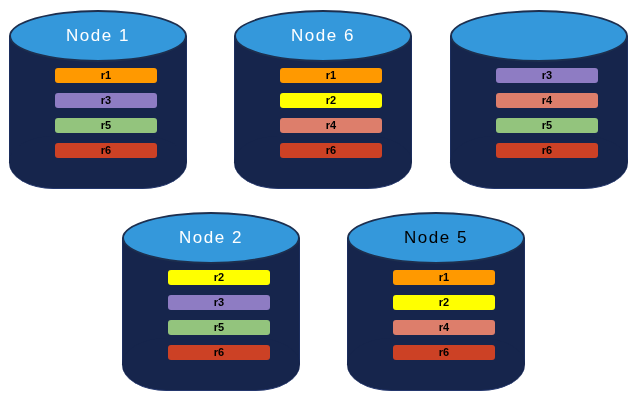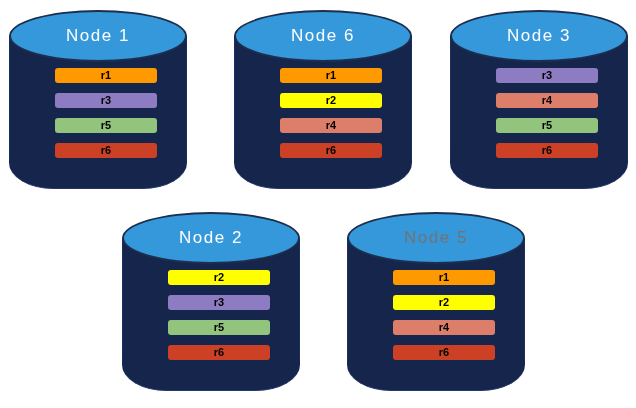--- a/index.html
+++ b/index.html
@@ -119,21 +119,20 @@
         <div class="replica" style="background: rgb(255, 153, 0);">r1</div>
         <div class="replica" style="background: rgb(255, 255, 0);">r2</div>
         <div class="replica" style="background: rgb(221, 126, 107);">r4</div>
         <div class="replica" style="background: rgb(204, 65, 37);">r6</div>
       </div>
     </div>
     <div class="node" style="left: 450px; top: 10px;">
       <div class="cyl-body" style="background: rgb(22, 37, 76);"></div>
       <div class="cyl-bottom" style="background: rgb(22, 37, 76);"></div>
       <div class="cyl-top" style="background: rgb(52, 152, 219);"></div>
-      <div class="node-label" style="color: rgb(255, 255, 255);">Node  3</div>
       <div class="replicas">
         <div class="replica" style="background: rgb(142, 124, 195);">r3</div>
         <div class="replica" style="background: rgb(221, 126, 107);">r4</div>
         <div class="replica" style="background: rgb(147, 196, 125);">r5</div>
         <div class="replica" style="background: rgb(204, 65, 37);">r6</div>
       </div>
     </div>
     <div class="node" style="left: 122px; top: 212px;">
       <div class="cyl-body" style="background: rgb(22, 37, 76);"></div>
       <div class="cyl-bottom" style="background: rgb(22, 37, 76);"></div>
@@ -143,21 +142,21 @@
         <div class="replica" style="background: rgb(255, 255, 0);">r2</div>
         <div class="replica" style="background: rgb(142, 124, 195);">r3</div>
         <div class="replica" style="background: rgb(147, 196, 125);">r5</div>
         <div class="replica" style="background: rgb(204, 65, 37);">r6</div>
       </div>
     </div>
     <div class="node" style="left: 347px; top: 212px;">
       <div class="cyl-body" style="background: rgb(22, 37, 76);"></div>
       <div class="cyl-bottom" style="background: rgb(22, 37, 76);"></div>
       <div class="cyl-top" style="background: rgb(52, 152, 219);"></div>
-      <div class="node-label" style="color: #737373; text-align: center;">Node  5</div>
+      <div class="node-label" style="color: #000000; text-align: center;">Node  5</div>
       <div class="replicas">
         <div class="replica" style="background: rgb(255, 153, 0);">r1</div>
         <div class="replica" style="background: rgb(255, 255, 0);">r2</div>
         <div class="replica" style="background: rgb(221, 126, 107);">r4</div>
         <div class="replica" style="background: rgb(204, 65, 37);">r6</div>
       </div>
     </div>
   </div>
 
 </body></html>

